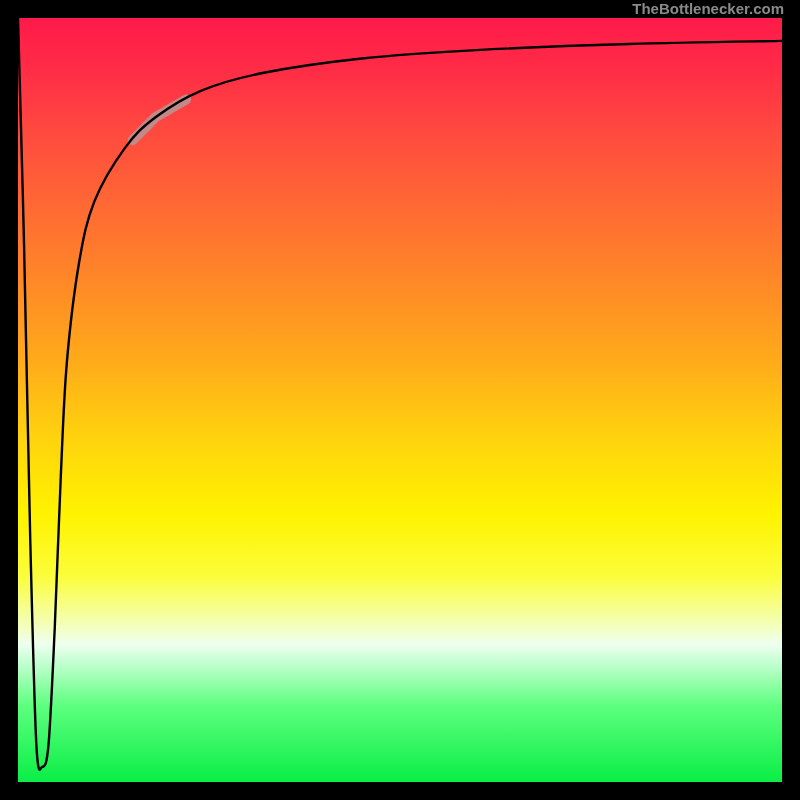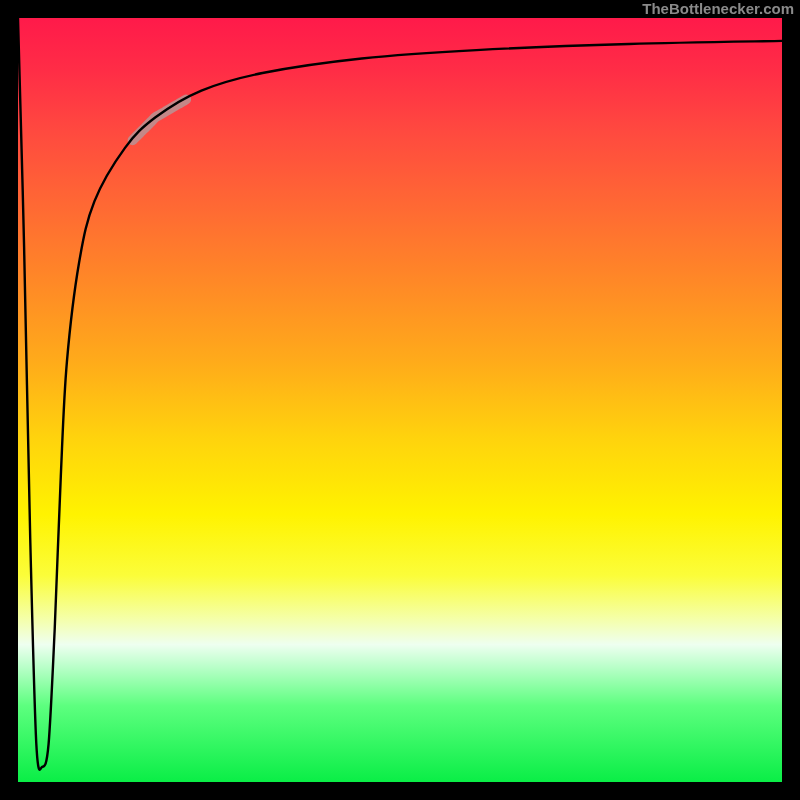--- a/index.html
+++ b/index.html
@@ -36,21 +36,21 @@
       #f4ffb0 79%,
       #eefff0 82%,
       #b8ffc8 85%,
       #5dff7f 90%,
       #0aee46 100%
     );
   }
   .attribution {
     position: absolute;
     top: 0px;
-    right: 6px;
+    right: 16px;
     height: 18px;
     line-height: 18px;
     font-size: 15px;
     font-weight: 600;
     color: #8a8a8a;
     white-space: nowrap;
   }
   svg.curve {
     position: absolute;
     inset: 0;

